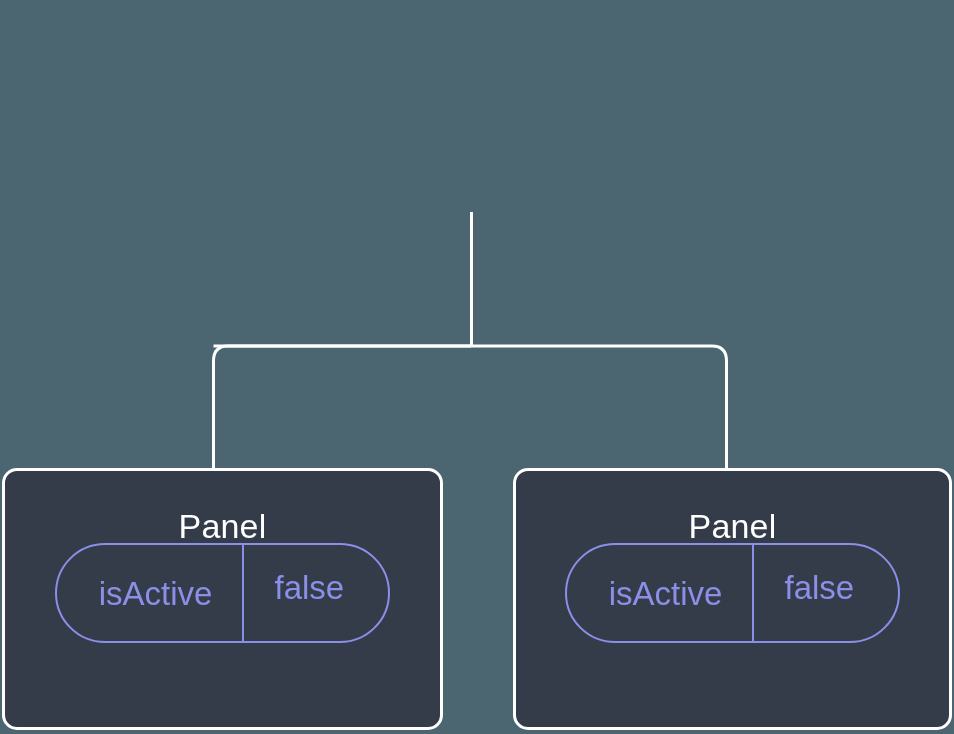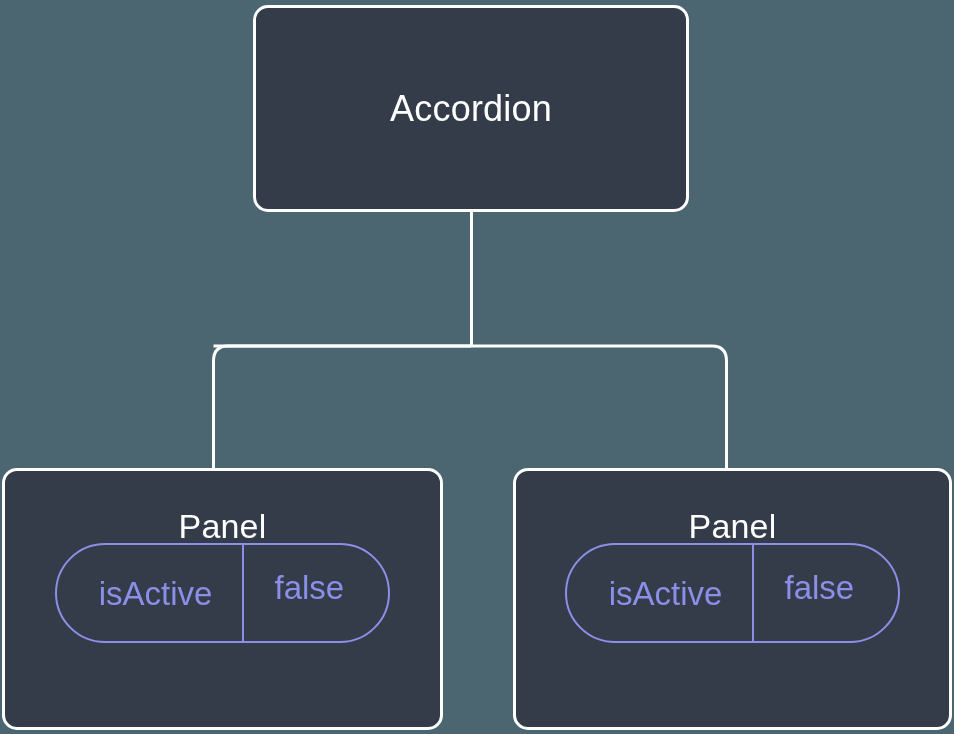--- a/index.html
+++ b/index.html
@@ -109,23 +109,20 @@
   <svg id="connectors" viewBox="0 0 954 734">
 
     <path d="M 471.5 212 L 471.5 346" fill="none" stroke="#ffffff" stroke-width="3"></path>
 
     <path d="M 471.5 346 L 213.5 346 Q 213.5 346 213.5 346" fill="none" stroke="#ffffff" stroke-width="3"></path>
     <path d="M 471.5 346 L 228 346 Q 213.5 346 213.5 361 L 213.5 470" fill="none" stroke="#ffffff" stroke-width="3"></path>
 
     <path d="M 471.5 346 L 712 346 Q 726.5 346 726.5 361 L 726.5 470" fill="none" stroke="#ffffff" stroke-width="3"></path>
   </svg>
 
-  <div class="node root" style="left:253px; top:5px; width:436px; height:207px;">
-    <span class="node-title">Accordion</span>
-  </div>
 
   <div class="node child" style="left:2px; top:468px; width:441px; height:262px;">
     <span class="node-title">Panel</span>
     <div class="prop-pill">
       <span class="prop-cell prop-key">isActive</span>
       <span class="prop-cell prop-value">false</span>
     </div>
   </div>
 
   <div class="node child" style="left:513px; top:468px; width:439px; height:262px;">

